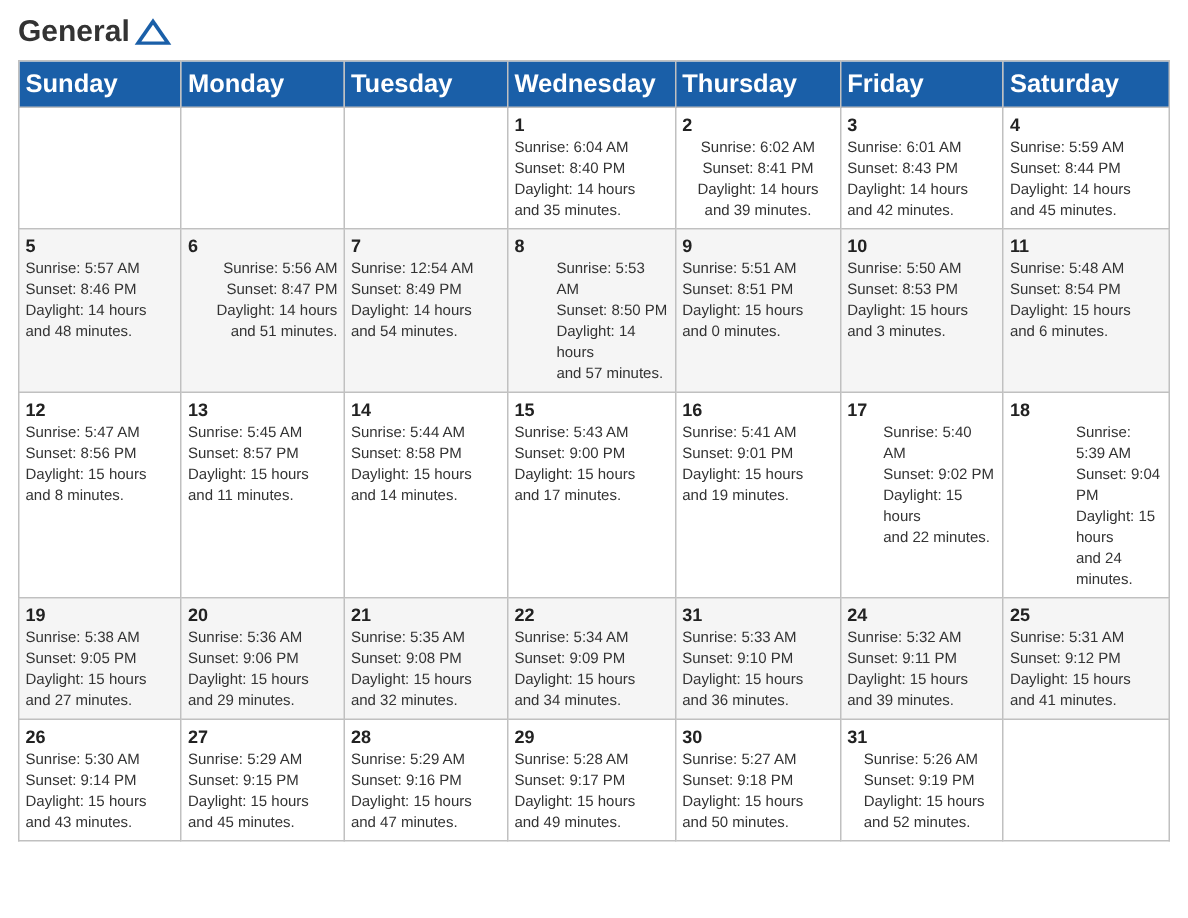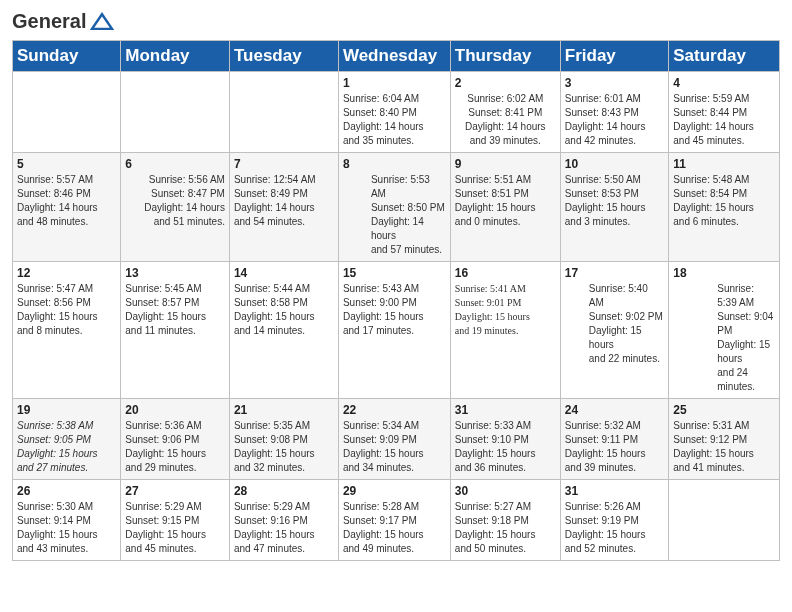--- a/index.html
+++ b/index.html
@@ -229,21 +229,21 @@
           </td>
           <td>
             <span class="day-num">15</span>
             <div class="day-info" style="white-space: pre-line;">Sunrise: 5:43 AM
 Sunset: 9:00 PM
 Daylight: 15 hours
 and 17 minutes.</div>
           </td>
           <td>
             <span class="day-num">16</span>
-            <div class="day-info" style="white-space: pre-line; font-family: Liberation Serif, serif;">Sunrise: 5:41 AM
+            <div class="day-info" style="white-space: pre-line;">Sunrise: 5:41 AM
 Sunset: 9:01 PM
 Daylight: 15 hours
 and 19 minutes.</div>
           </td>
           <td>
             <span class="day-num">17</span>
             <div class="day-info" style="white-space: pre-line; margin-left: 24px;">Sunrise: 5:40 AM
 Sunset: 9:02 PM
 Daylight: 15 hours
 and 22 minutes.</div>
@@ -252,21 +252,21 @@
             <span class="day-num">18</span>
             <div class="day-info" style="white-space: pre-line; margin-left: 44px;">Sunrise: 5:39 AM
 Sunset: 9:04 PM
 Daylight: 15 hours
 and 24 minutes.</div>
           </td>
         </tr>
         <tr>
           <td>
             <span class="day-num">19</span>
-            <div class="day-info" style="white-space: pre-line; font-style: italic;">Sunrise: 5:38 AM
+            <div class="day-info" style="white-space: pre-line;">Sunrise: 5:38 AM
 Sunset: 9:05 PM
 Daylight: 15 hours
 and 27 minutes.</div>
           </td>
           <td>
             <span class="day-num">20</span>
             <div class="day-info" style="white-space: pre-line;">Sunrise: 5:36 AM
 Sunset: 9:06 PM
 Daylight: 15 hours
 and 29 minutes.</div>
@@ -338,21 +338,21 @@
           </td>
           <td>
             <span class="day-num">30</span>
             <div class="day-info" style="white-space: pre-line;">Sunrise: 5:27 AM
 Sunset: 9:18 PM
 Daylight: 15 hours
 and 50 minutes.</div>
           </td>
           <td>
             <span class="day-num">31</span>
-            <div class="day-info" style="white-space: pre-line;">Sunrise: 5:26 AM
+            <div class="day-info" style="white-space: pre-line; margin-left: 11px;">Sunrise: 5:26 AM
 Sunset: 9:19 PM
 Daylight: 15 hours
 and 52 minutes.</div>
           </td>
           <td class="empty-cell"></td>
         </tr>
       </tbody>
   </table>
 </div>
 

